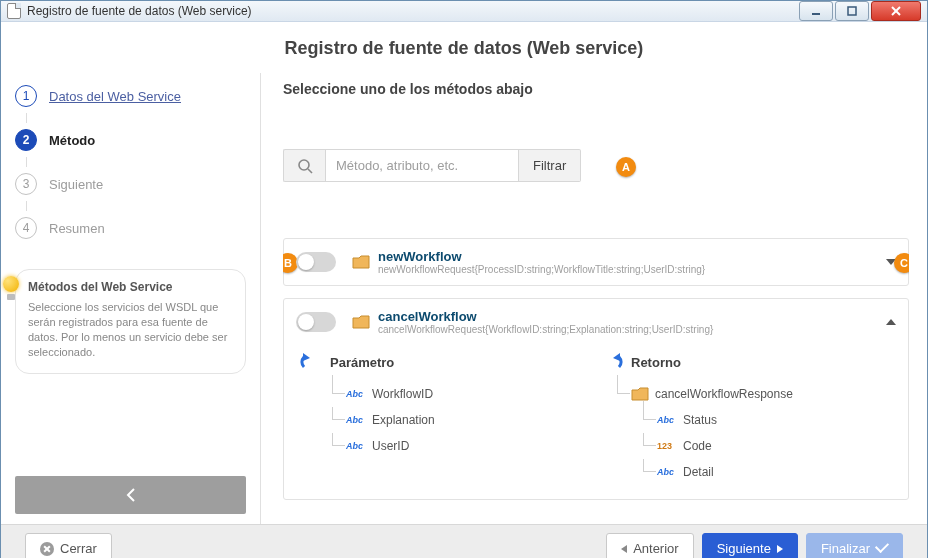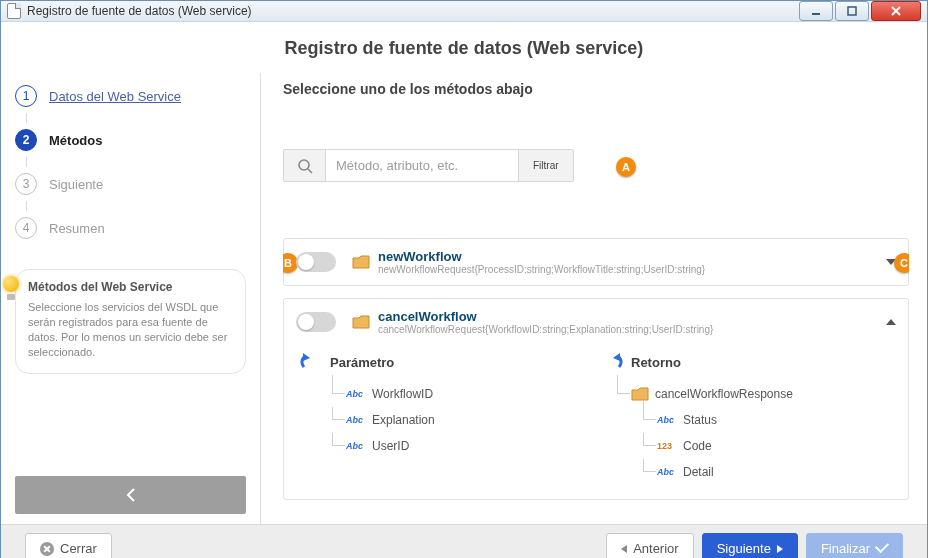--- a/index.html
+++ b/index.html
@@ -37,21 +37,21 @@
   .hintbox .hd { font-size: 11px; color: #888; line-height: 1.35; }
   .back-bar { margin-top: auto; height: 38px; background: #9e9e9e; display: flex; align-items: center; justify-content: center; border-radius: 2px; cursor: pointer; }
   .back-bar svg { display: block; }
   
   .content { flex: 1; display: flex; flex-direction: column; padding: 6px 18px 12px 22px; min-height: 0; gap: 40px; }
   .sect-title { font-size: 14px; font-weight: 600; color: #444; margin: 2px 0 12px; }
   .search-row { display: flex; align-items: stretch; margin-bottom: 16px; position: relative; }
   .search-ico { width: 42px; background: #f2f2f2; border: 1px solid #d7d7d7; border-right: none; display: flex; align-items: center; justify-content: center; border-radius: 2px 0 0 2px; }
   .search-input { width: 194px; border: 1px solid #d7d7d7; font-size: 13px; padding: 8px 10px; color: #555; }
   .search-input::placeholder { color: #9e9e9e; }
-  .filter-btn { background: #f2f2f2; border: 1px solid #d7d7d7; border-left: none; padding: 0 14px; font-size: 10px; color: #444; border-radius: 0 2px 2px 0; display: flex; align-items: center; cursor: pointer; }
+  .filter-btn { background: #f2f2f2; border: 1px solid #d7d7d7; border-left: none; padding: 0 14px; font-size: 13px; color: #444; border-radius: 0 2px 2px 0; display: flex; align-items: center; cursor: pointer; }
   .cal { width: 20px; height: 20px; border-radius: 50%; background: #f28b10; color: #fff; font-size: 11px; font-weight: 700; display: flex; align-items: center; justify-content: center; box-shadow: 0 1px 2px rgba(0,0,0,.3); position: absolute; }
   .cal-a { left: 333px; top: 8px; }
   .method-list { flex: 1; overflow: hidden; position: relative; }
   .method-card { border: 1px solid #e2e2e2; border-radius: 3px; background: #fff; margin-bottom: 12px; }
   .mc-head { display: flex; align-items: center; padding: 10px 12px; position: relative; }
   .mc-toggle { width: 40px; height: 20px; border-radius: 10px; background: #d7d7d7; position: relative; margin-right: 16px; cursor: pointer; }
   .mc-toggle::after { content: ""; position: absolute; left: 2px; top: 2px; width: 16px; height: 16px; background: #fff; border-radius: 50%; box-shadow: 0 1px 2px rgba(0,0,0,.25); }
   .mc-folder { width: 18px; height: 14px; margin-right: 8px; flex: 0 0 18px; }
   .mc-folder svg { display: block; }
   .mc-text { flex: 1; min-width: 0; }
@@ -123,21 +123,21 @@
 
       <div class="sidebar">
         <div class="steps">
           <div class="step done">
             <span class="num">1</span>
             <span class="label">Datos del Web Service</span>
           </div>
           <div class="step-gap"></div>
           <div class="step active">
             <span class="num">2</span>
-            <span class="label">Métodos</span>
+            <span class="label">Método</span>
           </div>
           <div class="step-gap"></div>
           <div class="step">
             <span class="num">3</span>
             <span class="label">Siguiente</span>
           </div>
           <div class="step-gap"></div>
           <div class="step">
             <span class="num">4</span>
             <span class="label">Resumen</span>

